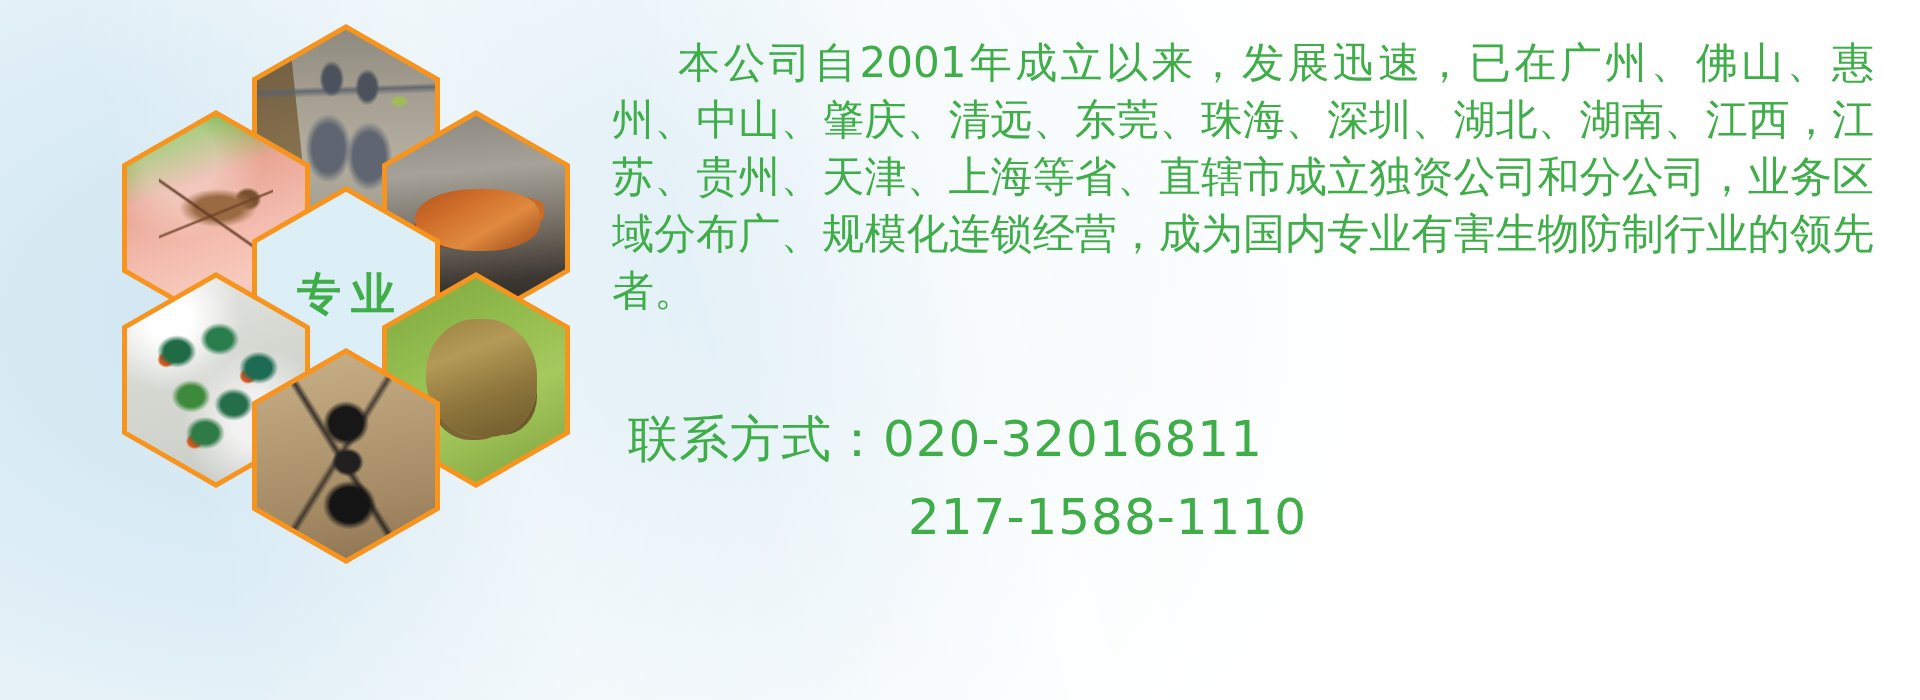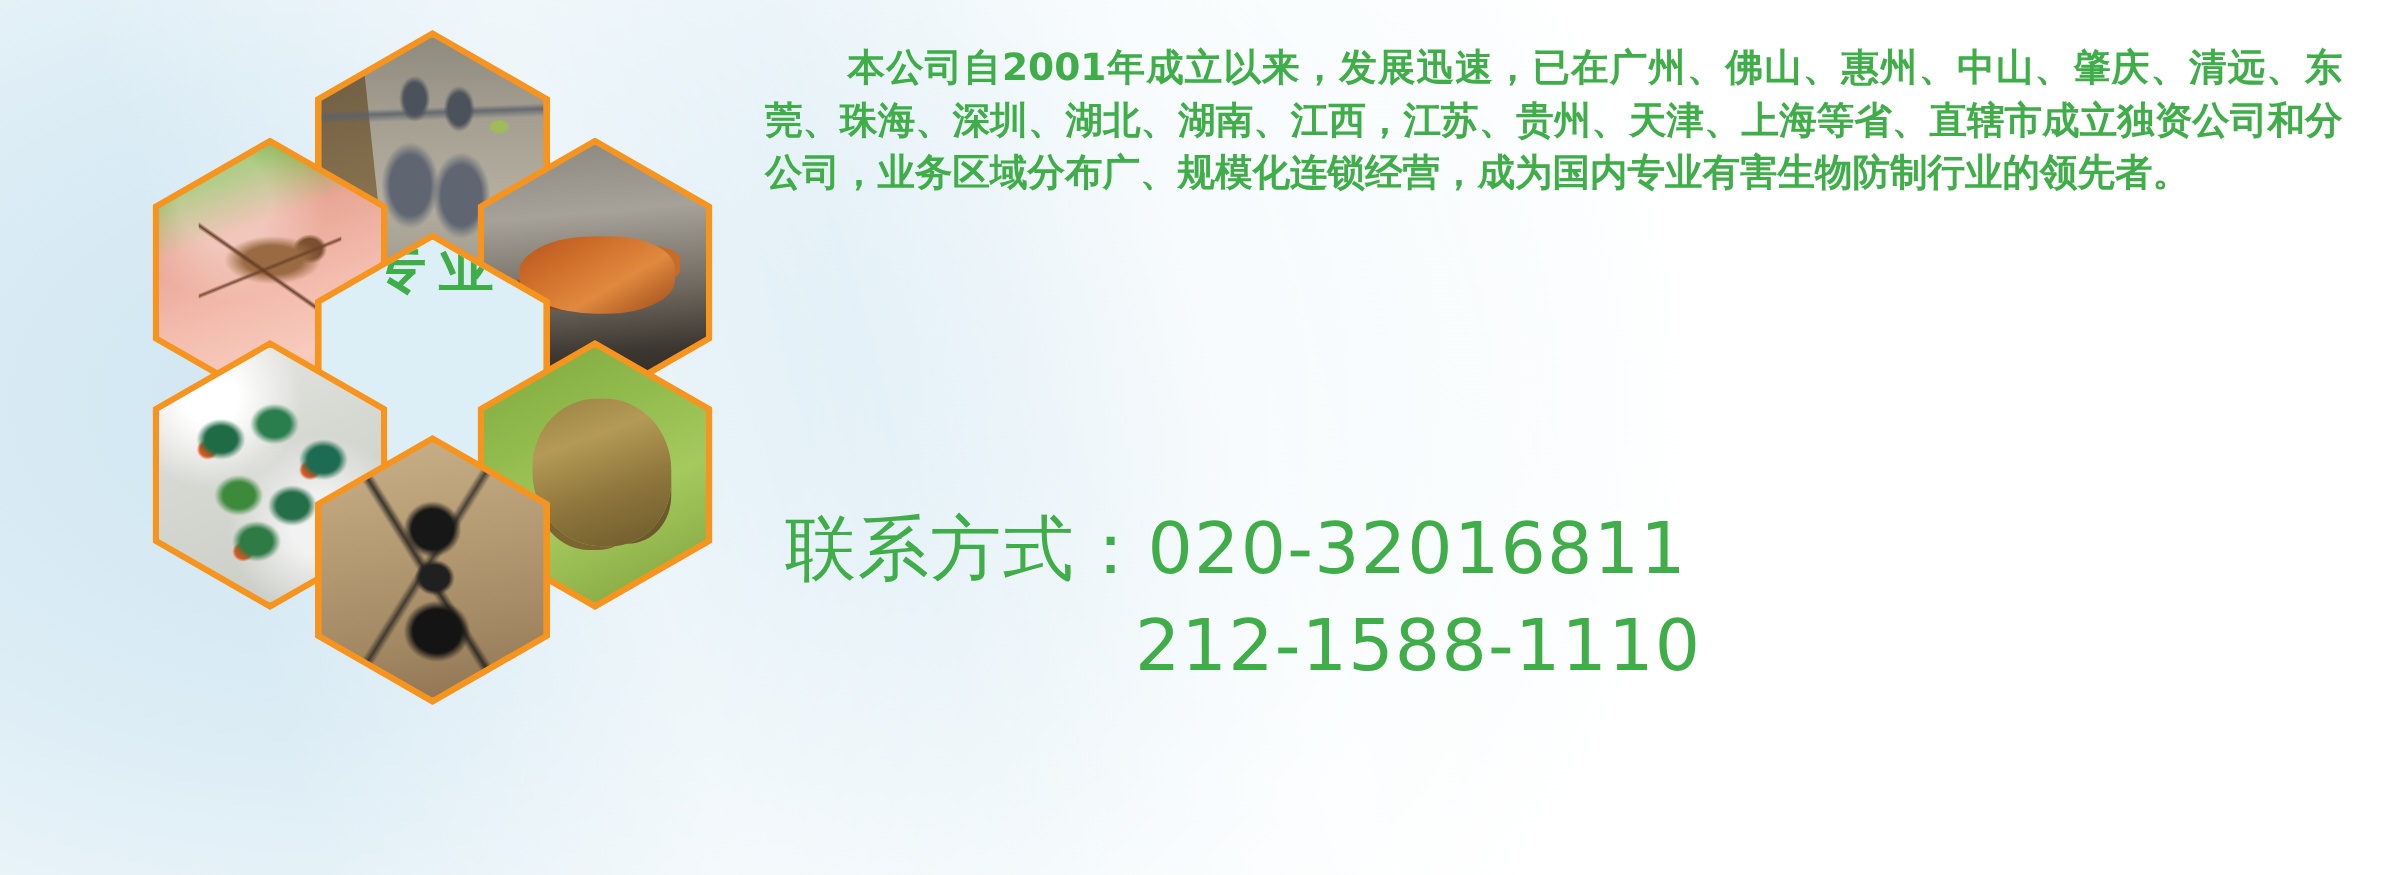--- a/index.html
+++ b/index.html
@@ -59,21 +59,21 @@
   .hex .art { position: absolute; inset: 0; }
 
   
   .hex-center .inner { background: #dceef6; }
   .hex-label {
     position: absolute;
     inset: 0;
     display: flex;
     flex-direction: column;
     align-items: center;
-    justify-content: space-between;
+    justify-content: center;
     gap: 10px;
   }
   .hex-label span {
     color: #3FAE49;
     font-size: 44px;
     font-weight: bold;
     letter-spacing: 10px;
     text-indent: 10px;
     line-height: 1.05;
     font-family: "DejaVu Sans", "Liberation Sans", sans-serif;
@@ -189,37 +189,37 @@
 
   
   .copy {
     position: absolute;
     left: 612px;
     top: 34px;
     width: 1262px;
   }
   .paragraph {
     color: #3FAE49;
-    font-size: 30px;
-    line-height: 42px;
+    font-size: 42px;
+    line-height: 57px;
     text-align: justify;
     text-indent: 66px;
-    font-weight: bold;
+    font-weight: normal;
     letter-spacing: 0px;
   }
 
   .contact {
     position: absolute;
     left: 612px;
     top: 400px;
     width: 1262px;
     color: #3FAE49;
   }
   .contact-line {
-    font-size: 57px;
+    font-size: 50px;
     line-height: 78px;
     letter-spacing: 1px;
     white-space: nowrap;
   }
   .contact-line-1 { padding-left: 16px; }
   .contact-line-2 { padding-left: 296px; }
 </style>
 </head>
 <body>
 
@@ -272,15 +272,15 @@
       </div>
     </div>
   </div>
 
   <div class="copy">
     <div class="paragraph">本公司自2001年成立以来，发展迅速，已在广州、佛山、惠州、中山、肇庆、清远、东莞、珠海、深圳、湖北、湖南、江西，江苏、贵州、天津、上海等省、直辖市成立独资公司和分公司，业务区域分布广、规模化连锁经营，成为国内专业有害生物防制行业的领先者。</div>
   </div>
 
   <div class="contact">
     <div class="contact-line contact-line-1">联系方式：020-32016811</div>
-    <div class="contact-line contact-line-2">212-1588-1110</div>
+    <div class="contact-line contact-line-2">217-1588-1110</div>
   </div>
 </div>
 
 </body></html>

